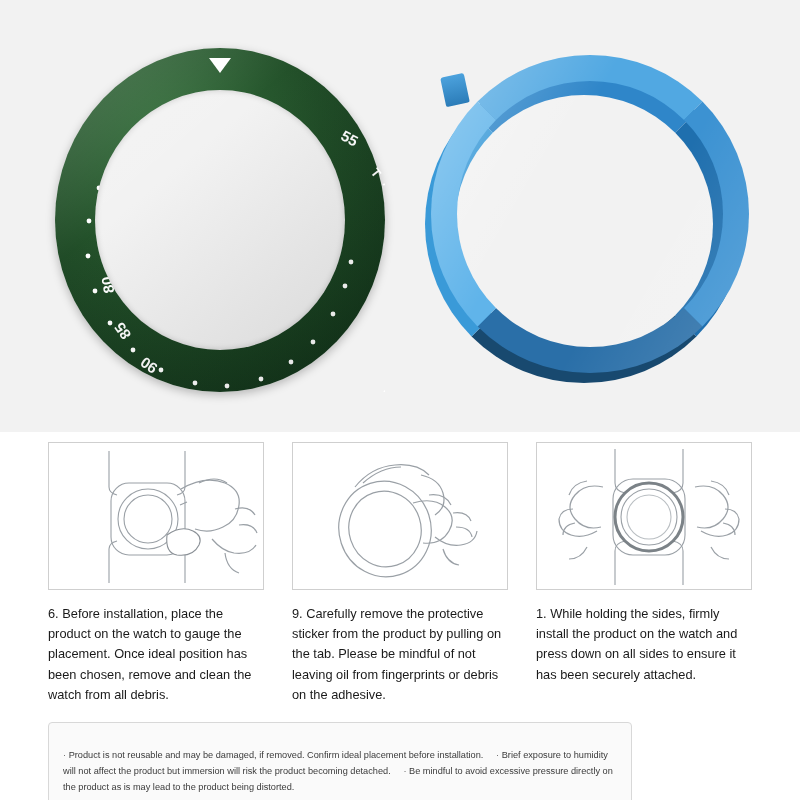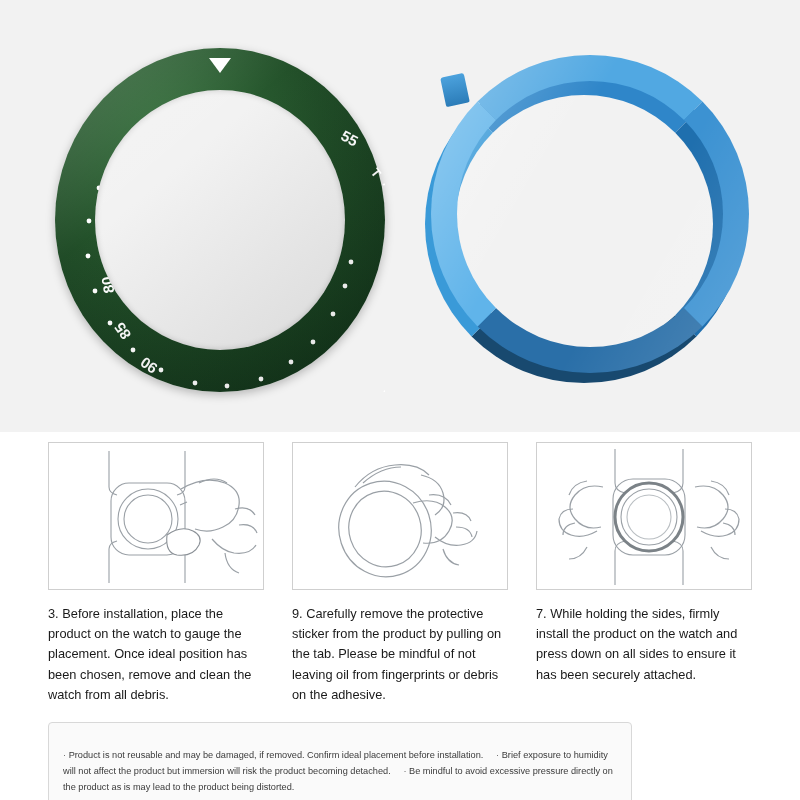--- a/index.html
+++ b/index.html
@@ -316,21 +316,21 @@
           <g fill="none" stroke="#9aa0a6" stroke-width="1.2">
             <path d="M132 46 q24 -14 44 -6 q16 7 14 22 q-2 16 -16 22 q-14 7 -28 2"></path>
             <path d="M150 40 q16 -8 28 0"></path>
             <path d="M163 96 q10 12 22 14 q16 2 22 -8"></path>
             <path d="M176 110 q2 16 14 20"></path>
             <path d="M186 66 q14 -4 20 6"></path>
             <path d="M190 82 q14 -2 18 8"></path>
           </g>
         </svg>
       </div>
-      <div class="step-text">3. Before installation, place the product on the watch to gauge the placement. Once ideal position has been chosen, remove and clean the watch from all debris.</div>
+      <div class="step-text">6. Before installation, place the product on the watch to gauge the placement. Once ideal position has been chosen, remove and clean the watch from all debris.</div>
     </div>
 
     <div class="step s2">
       <div class="step-frame">
         <svg width="216" height="148" viewBox="0 0 216 148">
           <g fill="none" stroke="#9aa0a6" stroke-width="1.2">
             <ellipse cx="92" cy="86" rx="46" ry="48" transform="rotate(-18 92 86)"></ellipse>
             <ellipse cx="92" cy="86" rx="36" ry="38" transform="rotate(-18 92 86)"></ellipse>
             <path d="M62 44 q16 -20 40 -22 q22 -2 34 10"></path>
             <path d="M70 40 q18 -16 38 -16"></path>
@@ -371,21 +371,21 @@
             <path d="M38 80 q-12 2 -12 12"></path>
             <path d="M158 44 q18 -4 28 8 q10 12 0 24 q-10 12 -26 8"></path>
             <path d="M174 38 q14 2 18 14"></path>
             <path d="M164 88 q14 8 26 4 q12 -4 12 -16"></path>
             <path d="M174 104 q6 12 18 12"></path>
             <path d="M188 66 q12 0 14 10"></path>
             <path d="M186 80 q12 2 12 12"></path>
           </g>
         </svg>
       </div>
-      <div class="step-text">7. While holding the sides, firmly install the product on the watch and press down on all sides to ensure it has been securely attached.</div>
+      <div class="step-text">1. While holding the sides, firmly install the product on the watch and press down on all sides to ensure it has been securely attached.</div>
     </div>
   </div>
 
   <div class="footer">
     <p>
       <span class="bullet">·</span>
       <span>Product is not reusable and may be damaged, if removed. Confirm ideal placement before installation.</span>
       &nbsp;&nbsp;&nbsp;
       <span class="bullet">·</span>
       <span>Brief exposure to humidity will not affect the product but immersion will risk the product becoming detached.</span>

